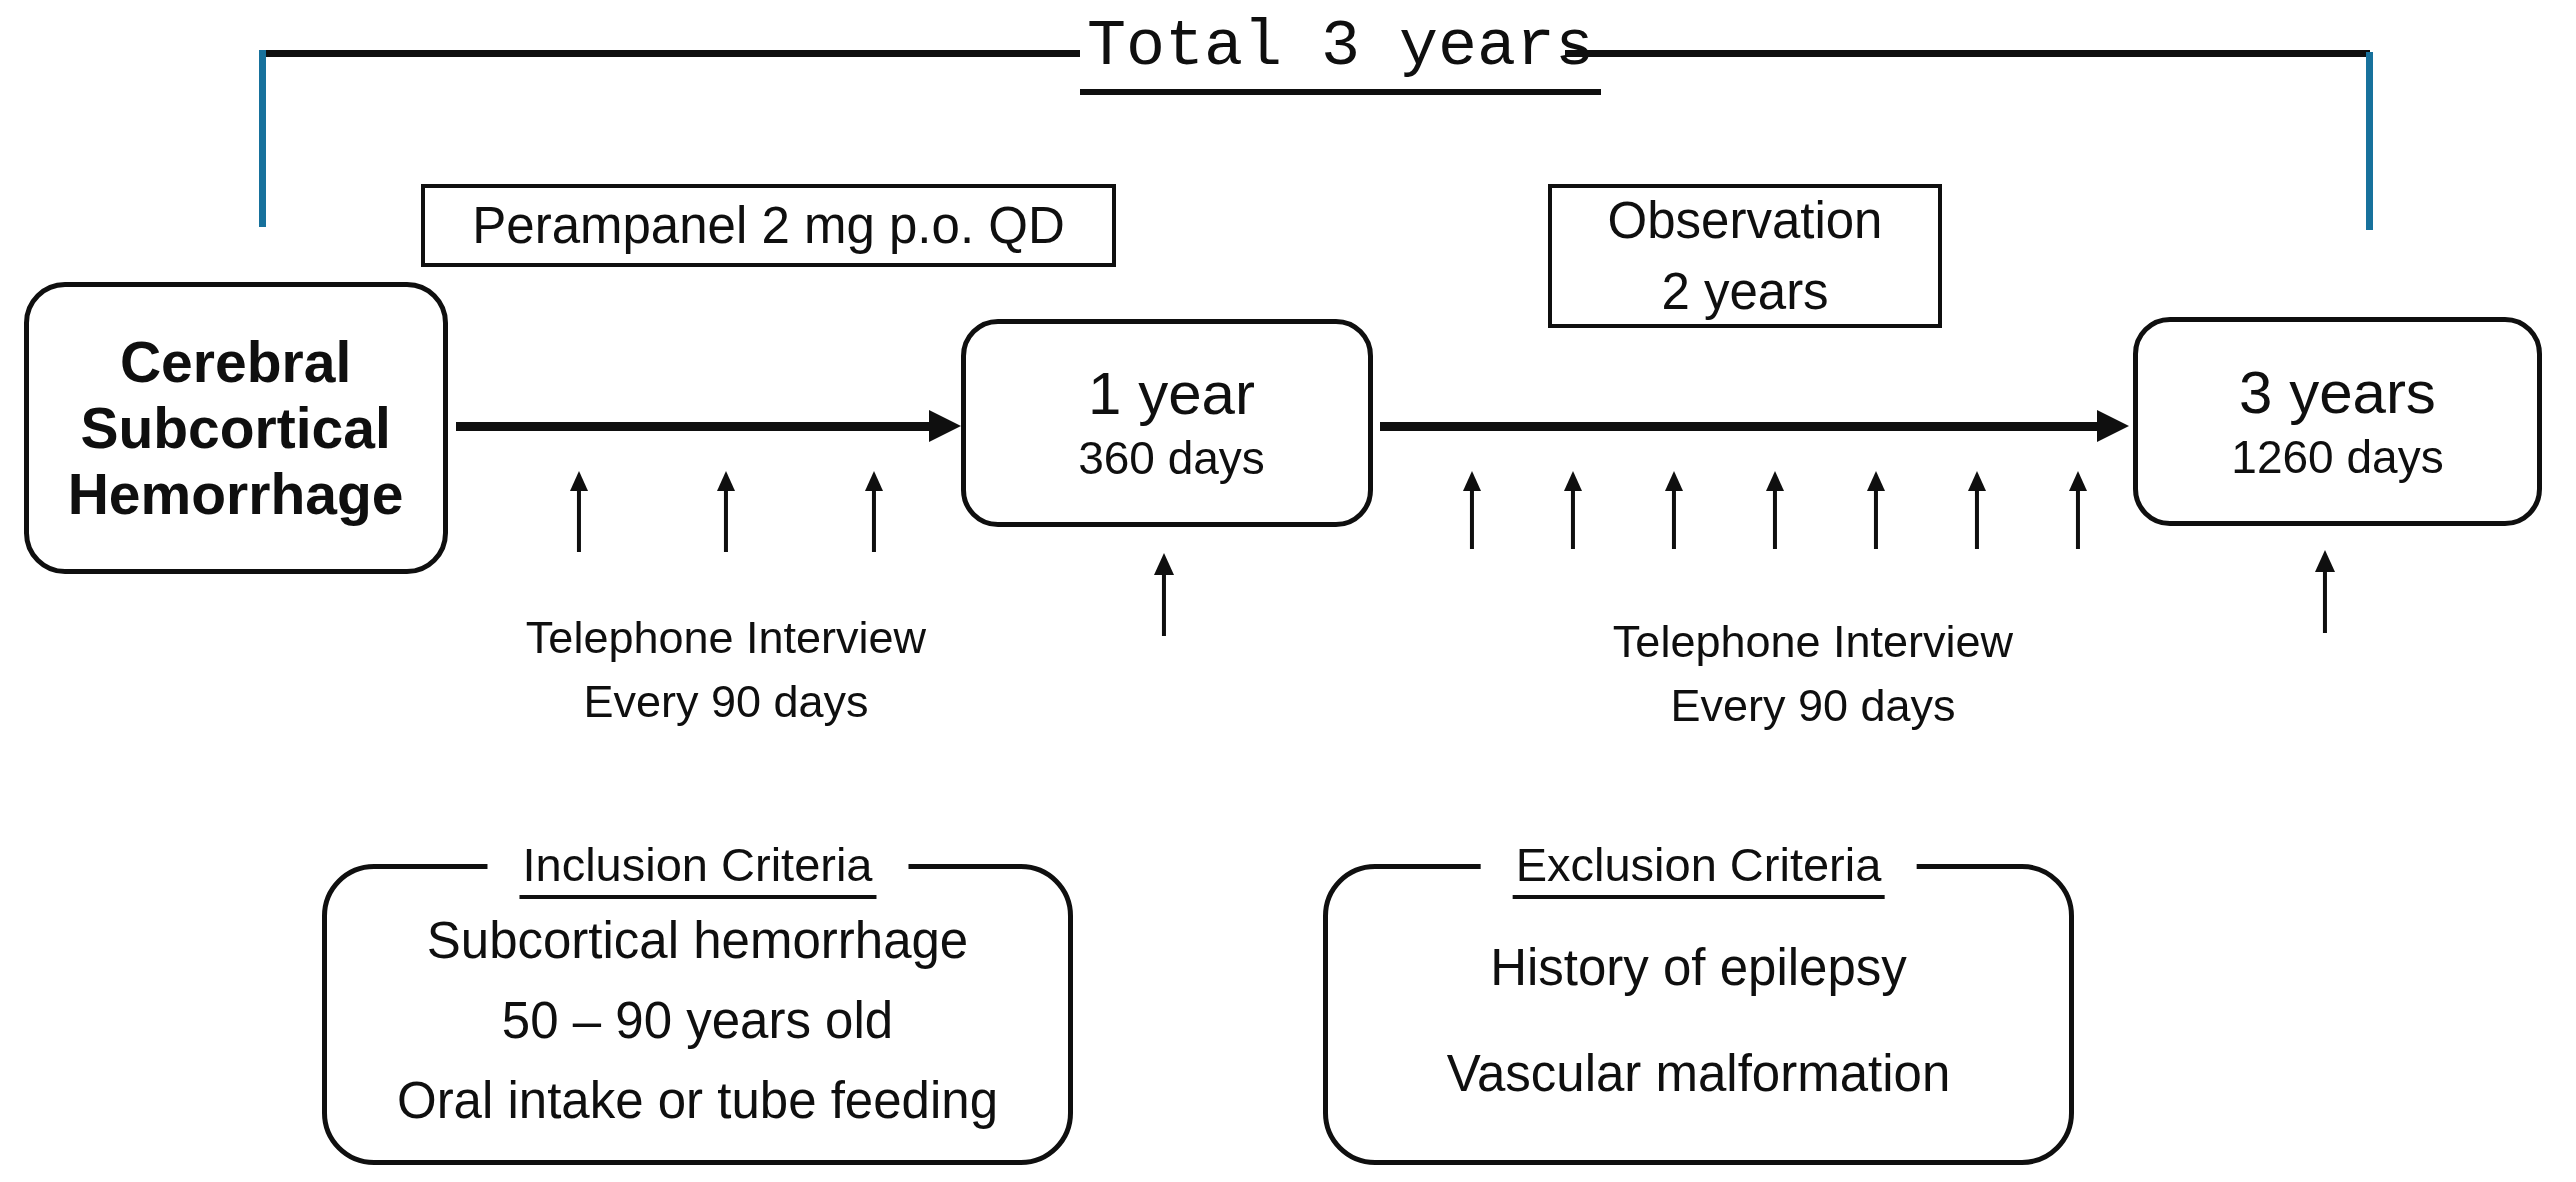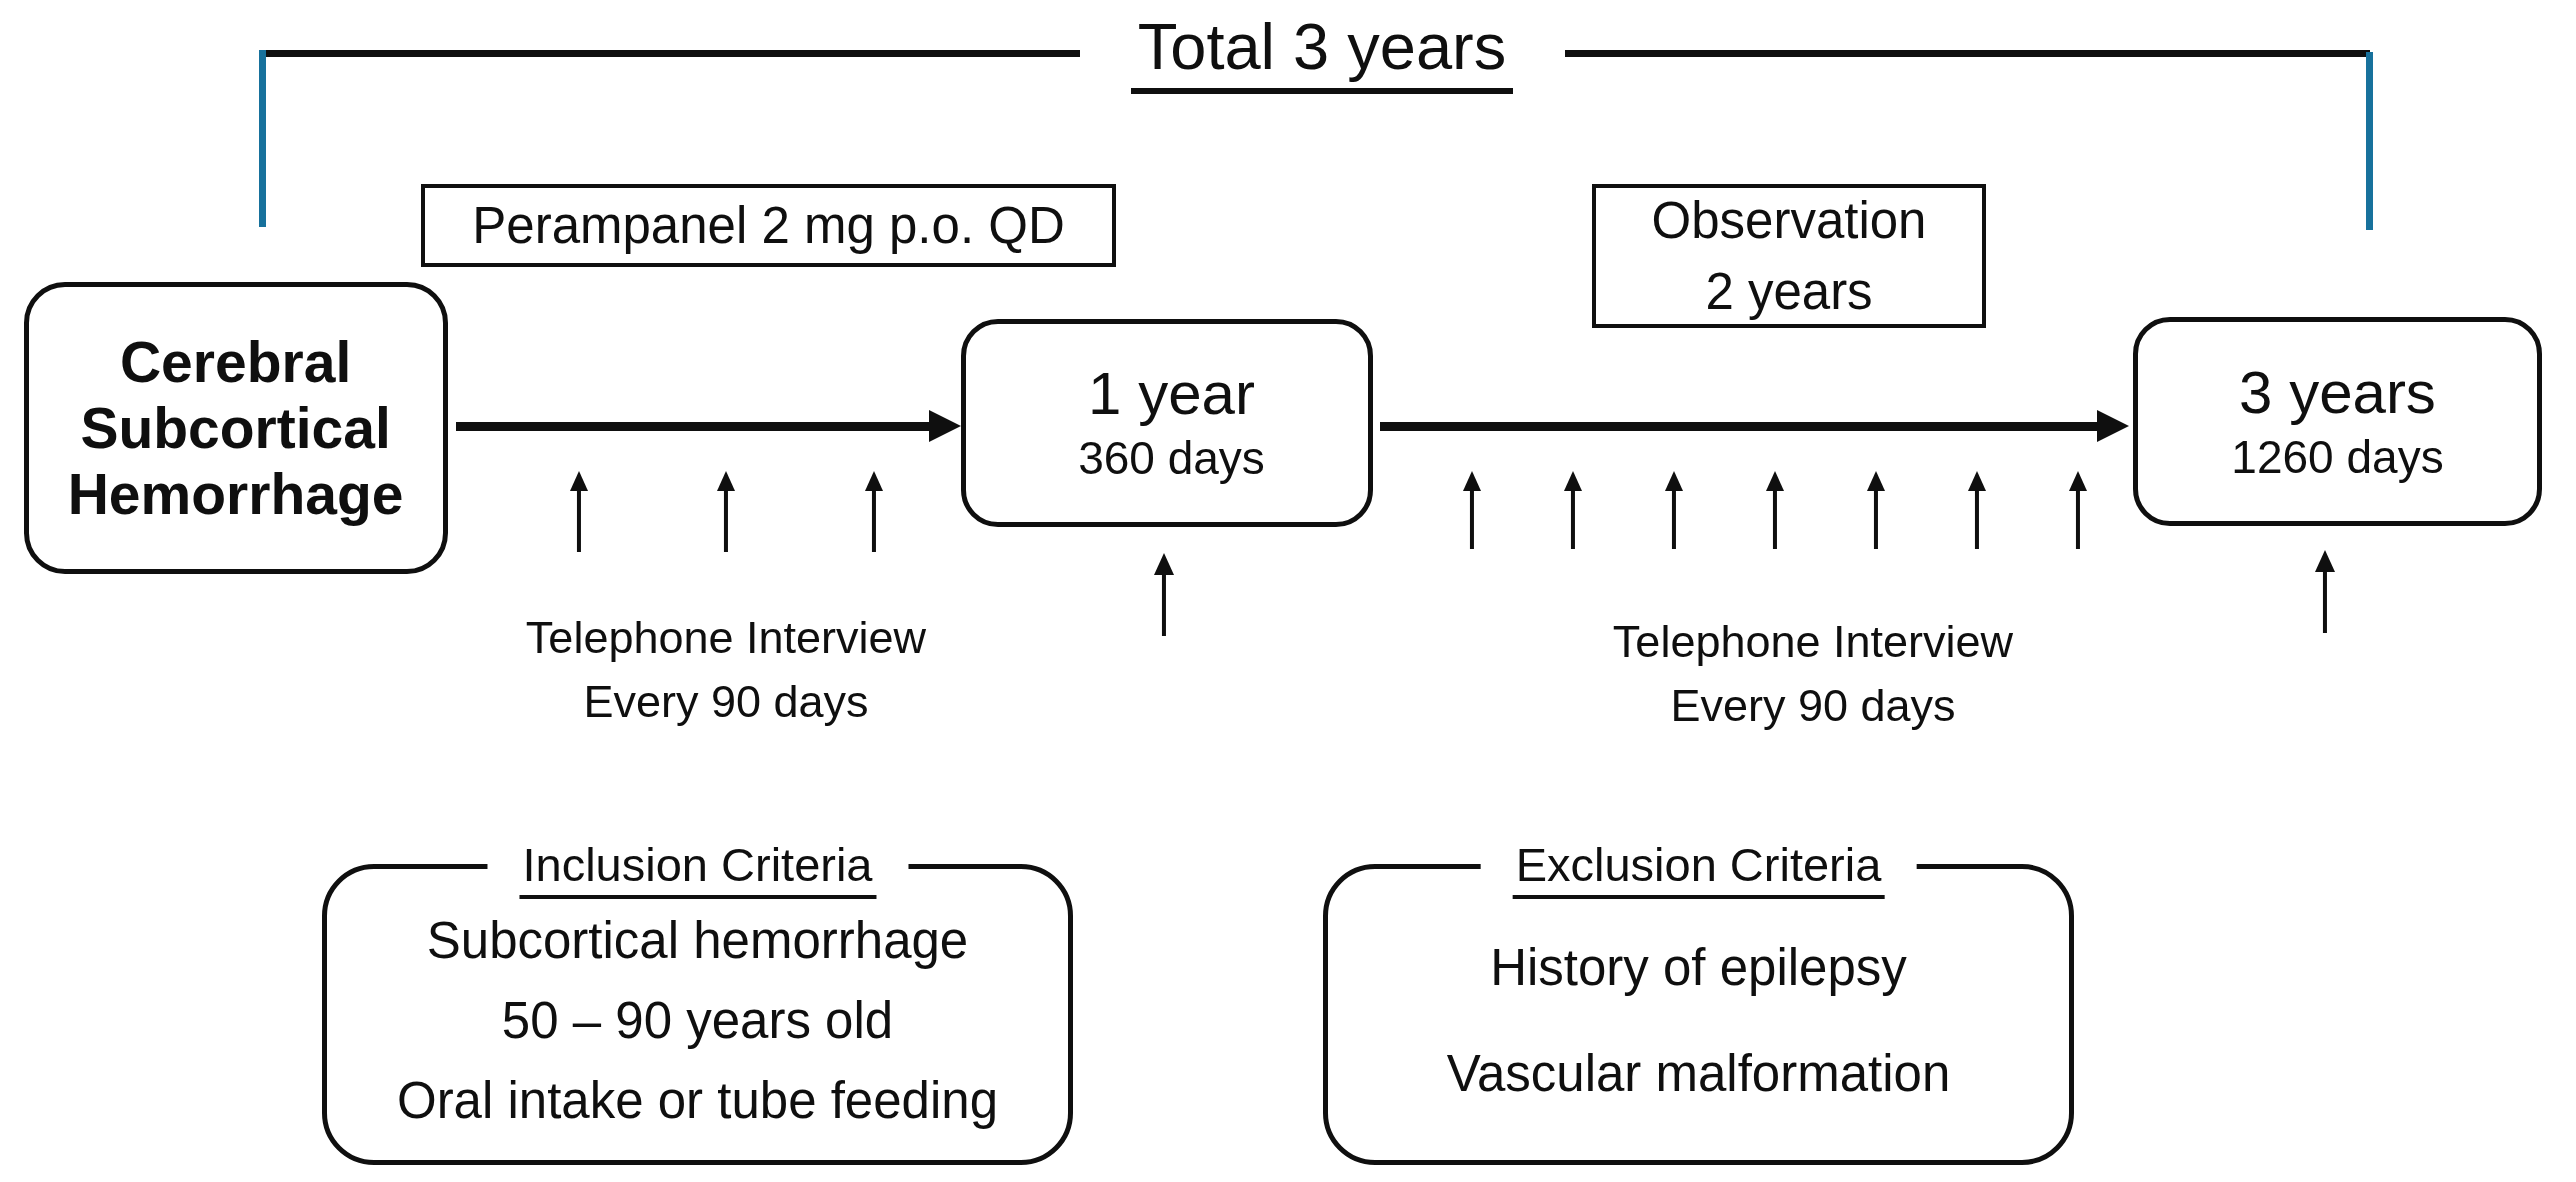--- a/index.html
+++ b/index.html
@@ -17,21 +17,21 @@
 
   
   .hline{position:absolute; height:6.5px; background:var(--ink);}
   #bracket-left{left:262px; top:50px; width:818px;}
   #bracket-right{left:1565px; top:50px; width:805px;}
   .vtick{position:absolute; width:6.5px; background:var(--tick-blue);}
   #tick-left{left:259px; top:50px; height:177px;}
   #tick-right{left:2366px; top:52px; height:178px;}
   #total-title{
     position:absolute; left:1080px; top:8.3px; width:484px;
-    text-align:center; font-size:65px; line-height:1.2; white-space:nowrap;
+    text-align:center; font-size:65px; line-height:1.2; white-space:nowrap;font-family:Liberation Mono, monospace;
   }
   #total-title .u{border-bottom:6.5px solid var(--ink); padding:0 7px 4.7px;}
 
   
   .rbox{
     position:absolute; border:5.9px solid var(--ink); border-radius:41px;
     background:var(--background);
     display:flex; flex-direction:column; align-items:center; justify-content:center;
     text-align:center;
   }
@@ -41,21 +41,21 @@
   .ms-title{font-size:60px; line-height:1.2;}
   .ms-sub{font-size:46px; line-height:1.25;}
 
   
   .lbox{
     position:absolute; border:4.7px solid var(--ink); background:var(--background);
     display:flex; flex-direction:column; align-items:center; justify-content:center;
     text-align:center; font-size:51px; line-height:1.4; white-space:nowrap;
   }
   #treatment-box{left:421px; top:184px; width:695px; height:83px;}
-  #observation-box{left:1548px; top:184px; width:394px; height:144px;margin-left:44px;}
+  #observation-box{left:1548px; top:184px; width:394px; height:144px;}
 
   
   .harrow{position:absolute; height:33px;}
   .harrow::before{
     content:""; position:absolute; left:0; right:31px; top:50%; margin-top:-4.7px;
     height:9.4px; background:var(--ink);
   }
   .harrow::after{
     content:""; position:absolute; right:0; top:50%; margin-top:-16.5px;
     width:0; height:0;

